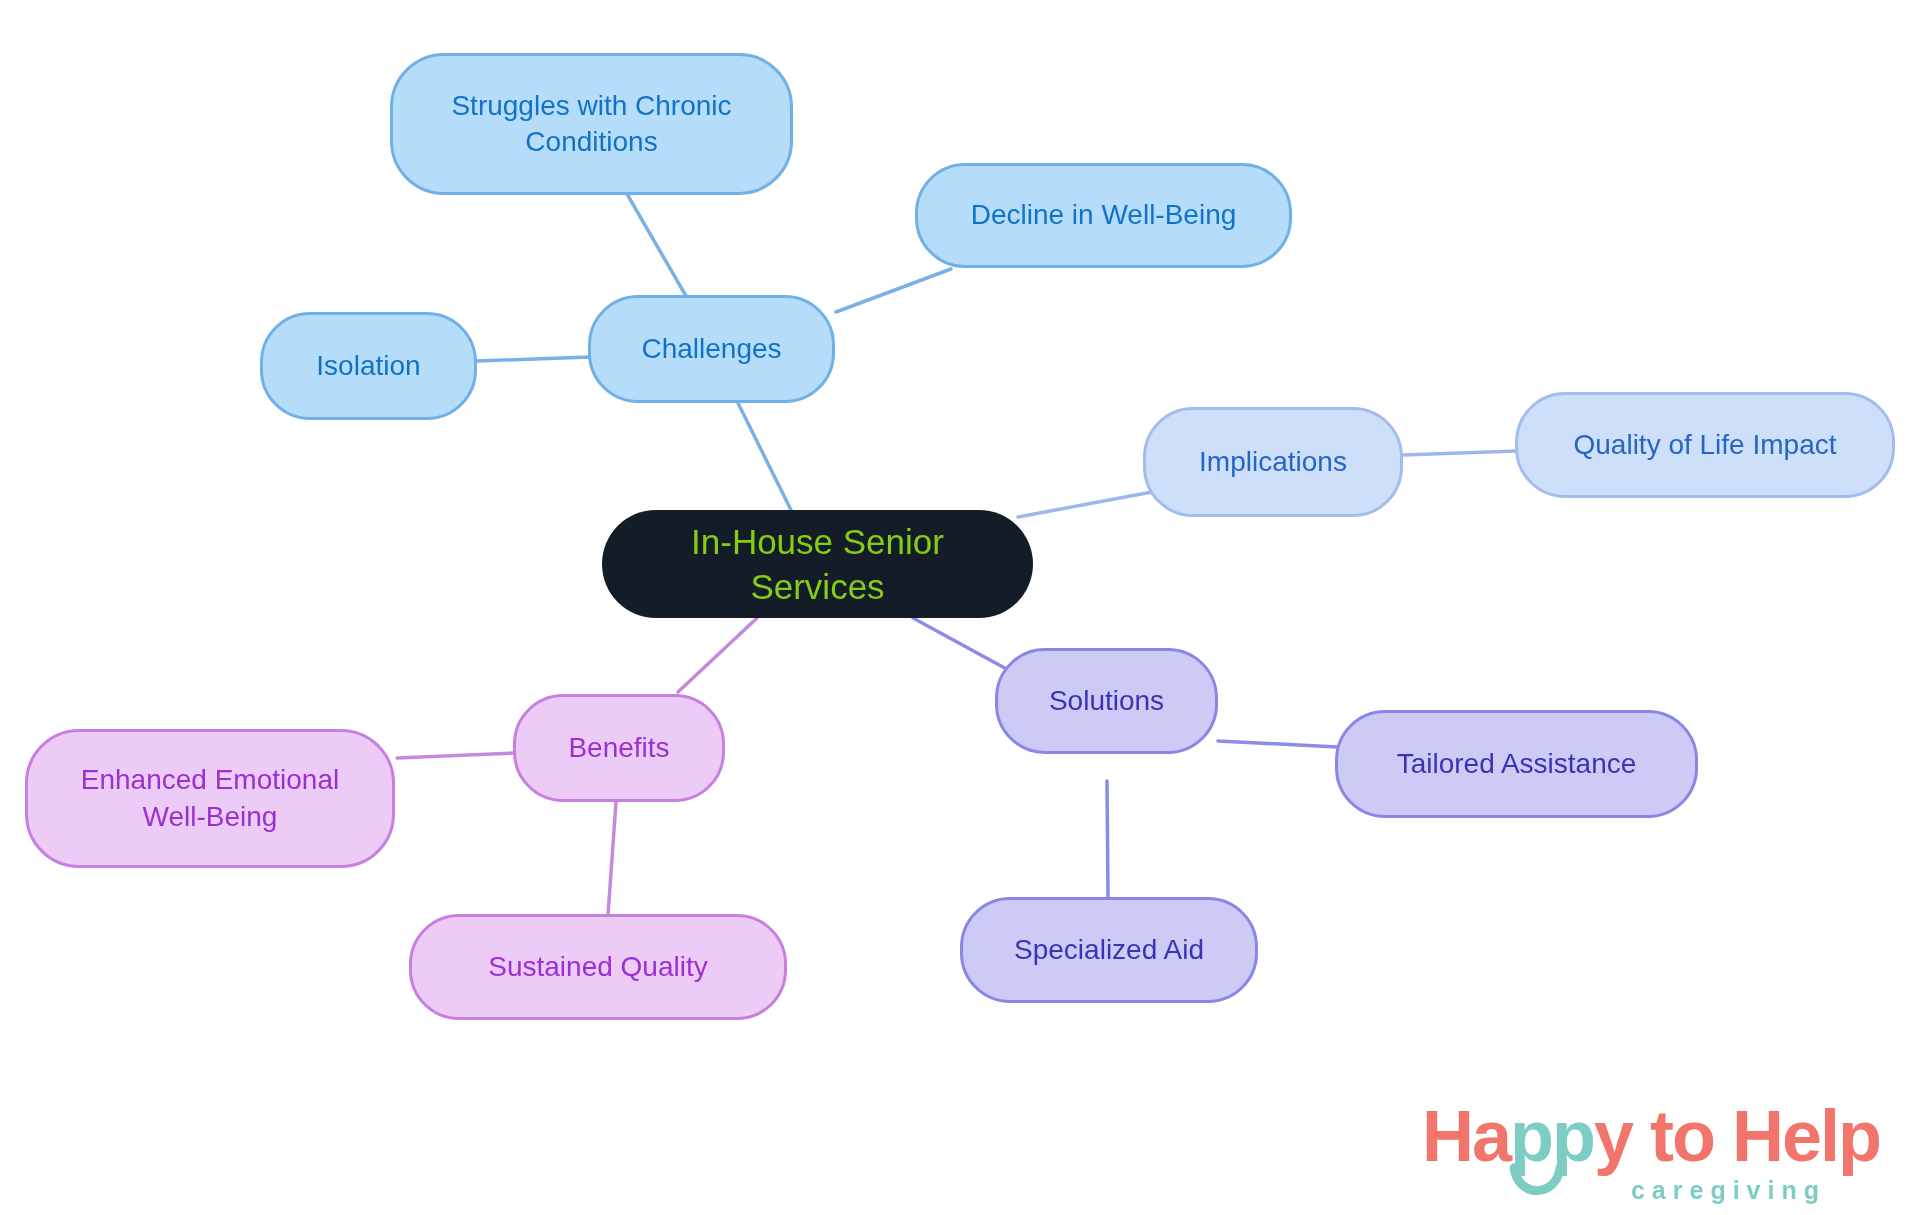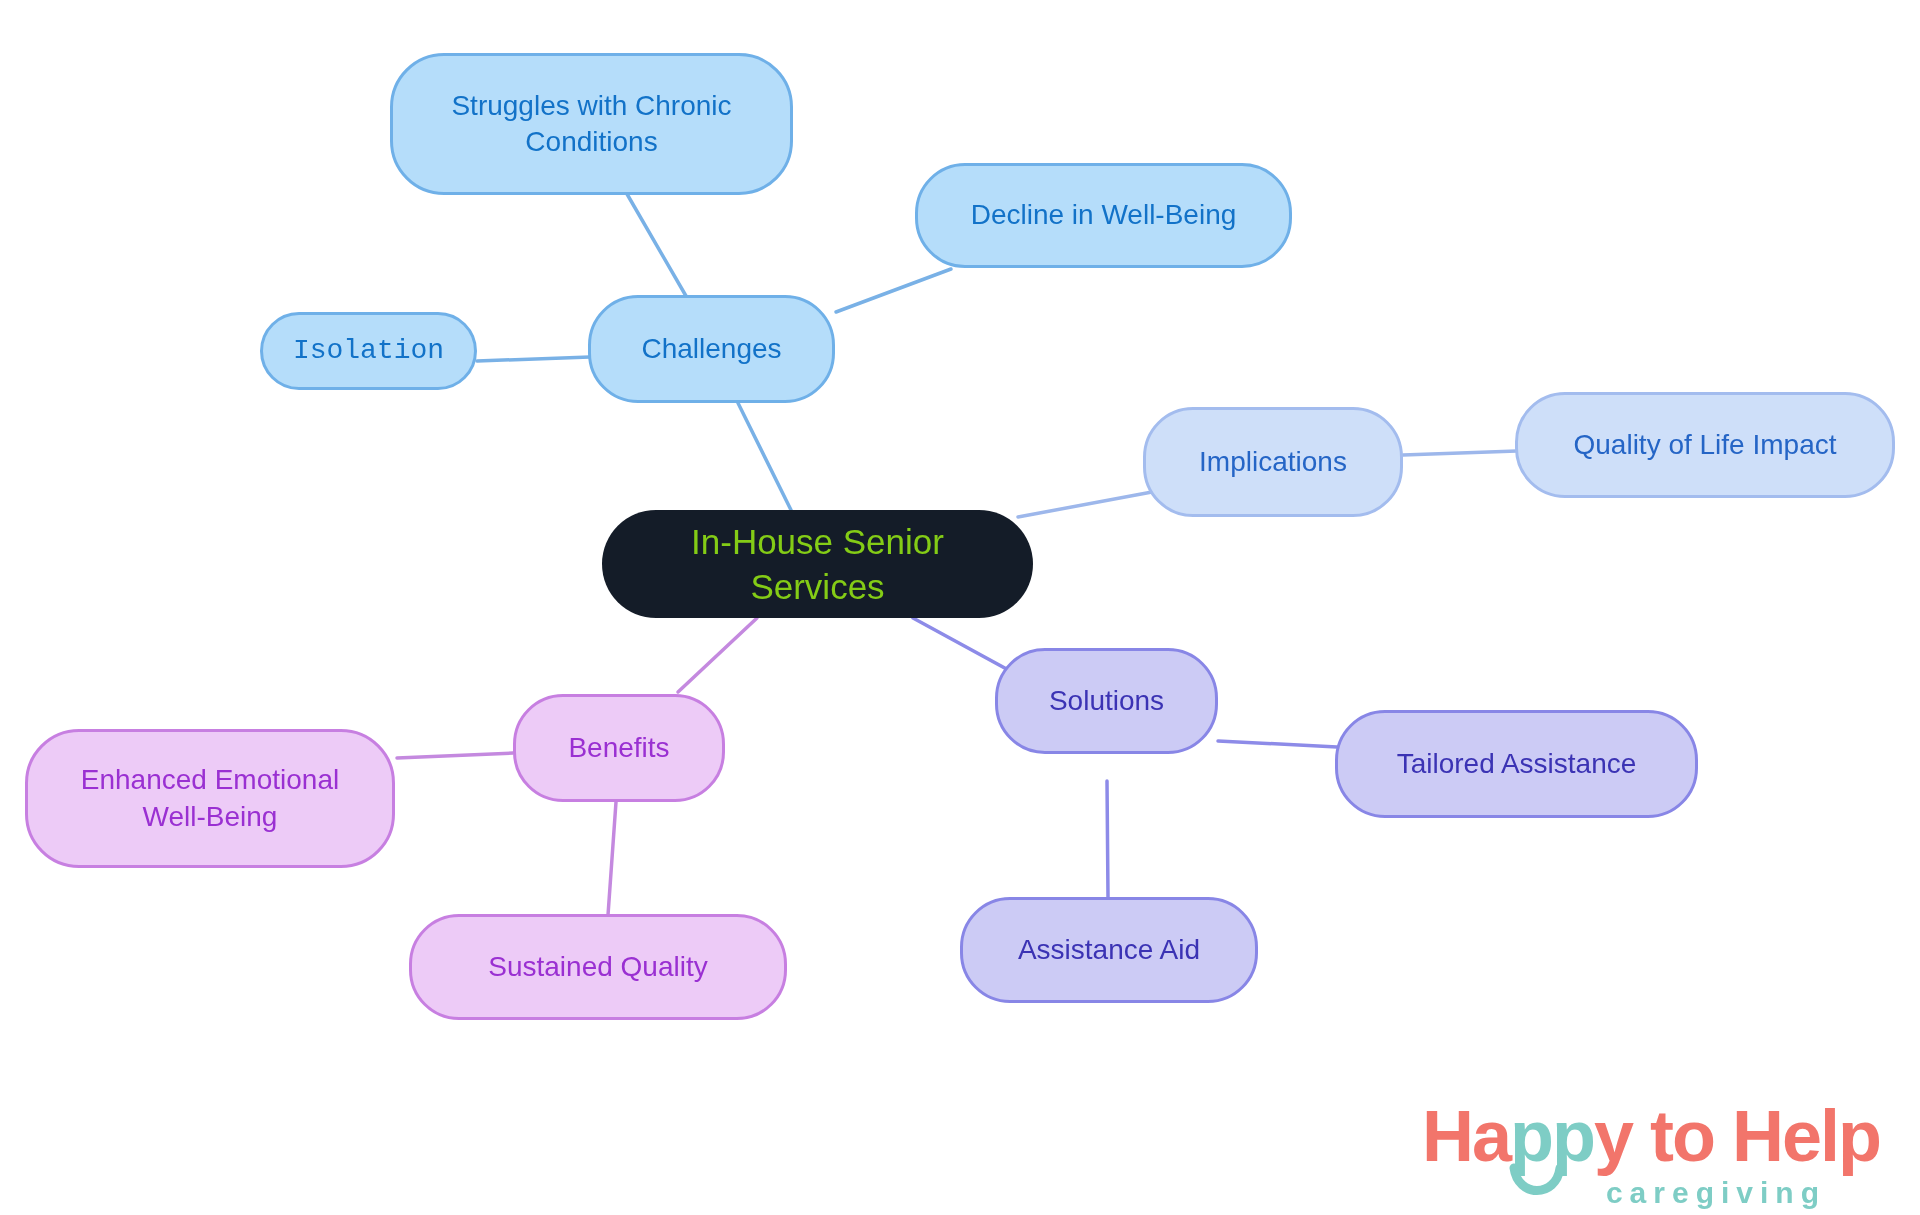--- a/index.html
+++ b/index.html
@@ -22,21 +22,21 @@
     padding:0 28px;
   }
   .f-blue   {background:#B5DDFA;border-color:#6FB0E8;color:#1272C8;align-items:center;}
   .f-lav    {background:#CEDFF9;border-color:#A3BCEE;color:#2565C6;}
   .f-peri   {background:#CCCBF5;border-color:#8886E6;color:#3B33B4;}
   .f-orchid {background:#EDCBF7;border-color:#C77FE1;color:#9A30D2;}
   .central  {background:#141C28;border:none;color:#84cc16;font-size:35px;border-radius:54px;}
 
   .logo{position:absolute;left:1422px;top:1100px;width:450px;}
   .brand{font-size:72px;font-weight:800;letter-spacing:-2px;line-height:1;white-space:nowrap;}
-  .tagline{font-size:30px;font-weight:700;letter-spacing:7px;color:#7ECDC5;text-align:right;padding-right:46px;margin-top:4px;}
+  .tagline{font-size:25px;font-weight:700;letter-spacing:7px;color:#7ECDC5;text-align:right;padding-right:46px;margin-top:4px;}
   .smile{position:absolute;left:86px;top:62px;width:58px;height:40px;}
 </style>
 </head>
 <body>
 
 <div class="canvas">
 
   <svg class="edges" viewBox="0 0 1920 1215">
     <line class="e-blue" x1="627" y1="194" x2="686" y2="296"></line>
     <line class="e-blue" x1="836" y1="312" x2="951" y2="269"></line>
@@ -58,39 +58,39 @@
 
   <div class="node f-blue" style="left:588px;top:295px;width:247px;height:108px;">
     <span>Challenges</span>
   </div>
   <div class="node f-blue" style="left:390px;top:53px;width:403px;height:142px;border-radius:54px;">
     <span>Struggles with Chronic Conditions</span>
   </div>
   <div class="node f-blue" style="left:915px;top:163px;width:377px;height:105px;">
     <span>Decline in Well-Being</span>
   </div>
-  <div class="node f-blue" style="left:260px;top:312px;width:217px;height:78px;font-family:Liberation Mono, monospace;">
+  <div class="node f-blue" style="left:260px;top:312px;width:217px;height:108px;">
     <span>Isolation</span>
   </div>
 
   <div class="node f-lav" style="left:1143px;top:407px;width:260px;height:110px;">
     <span>Implications</span>
   </div>
   <div class="node f-lav" style="left:1515px;top:392px;width:380px;height:106px;">
     <span>Quality of Life Impact</span>
   </div>
 
   <div class="node f-peri" style="left:995px;top:648px;width:223px;height:106px;">
     <span>Solutions</span>
   </div>
   <div class="node f-peri" style="left:1335px;top:710px;width:363px;height:108px;">
     <span>Tailored Assistance</span>
   </div>
   <div class="node f-peri" style="left:960px;top:897px;width:298px;height:106px;">
-    <span>Assistance Aid</span>
+    <span>Specialized Aid</span>
   </div>
 
   <div class="node f-orchid" style="left:513px;top:694px;width:212px;height:108px;">
     <span>Benefits</span>
   </div>
   <div class="node f-orchid" style="left:25px;top:699px;width:370px;height:139px;border-radius:54px;margin-top:30px;">
     <span>Enhanced Emotional Well-Being</span>
   </div>
   <div class="node f-orchid" style="left:409px;top:914px;width:378px;height:106px;">
     <span>Sustained Quality</span>

